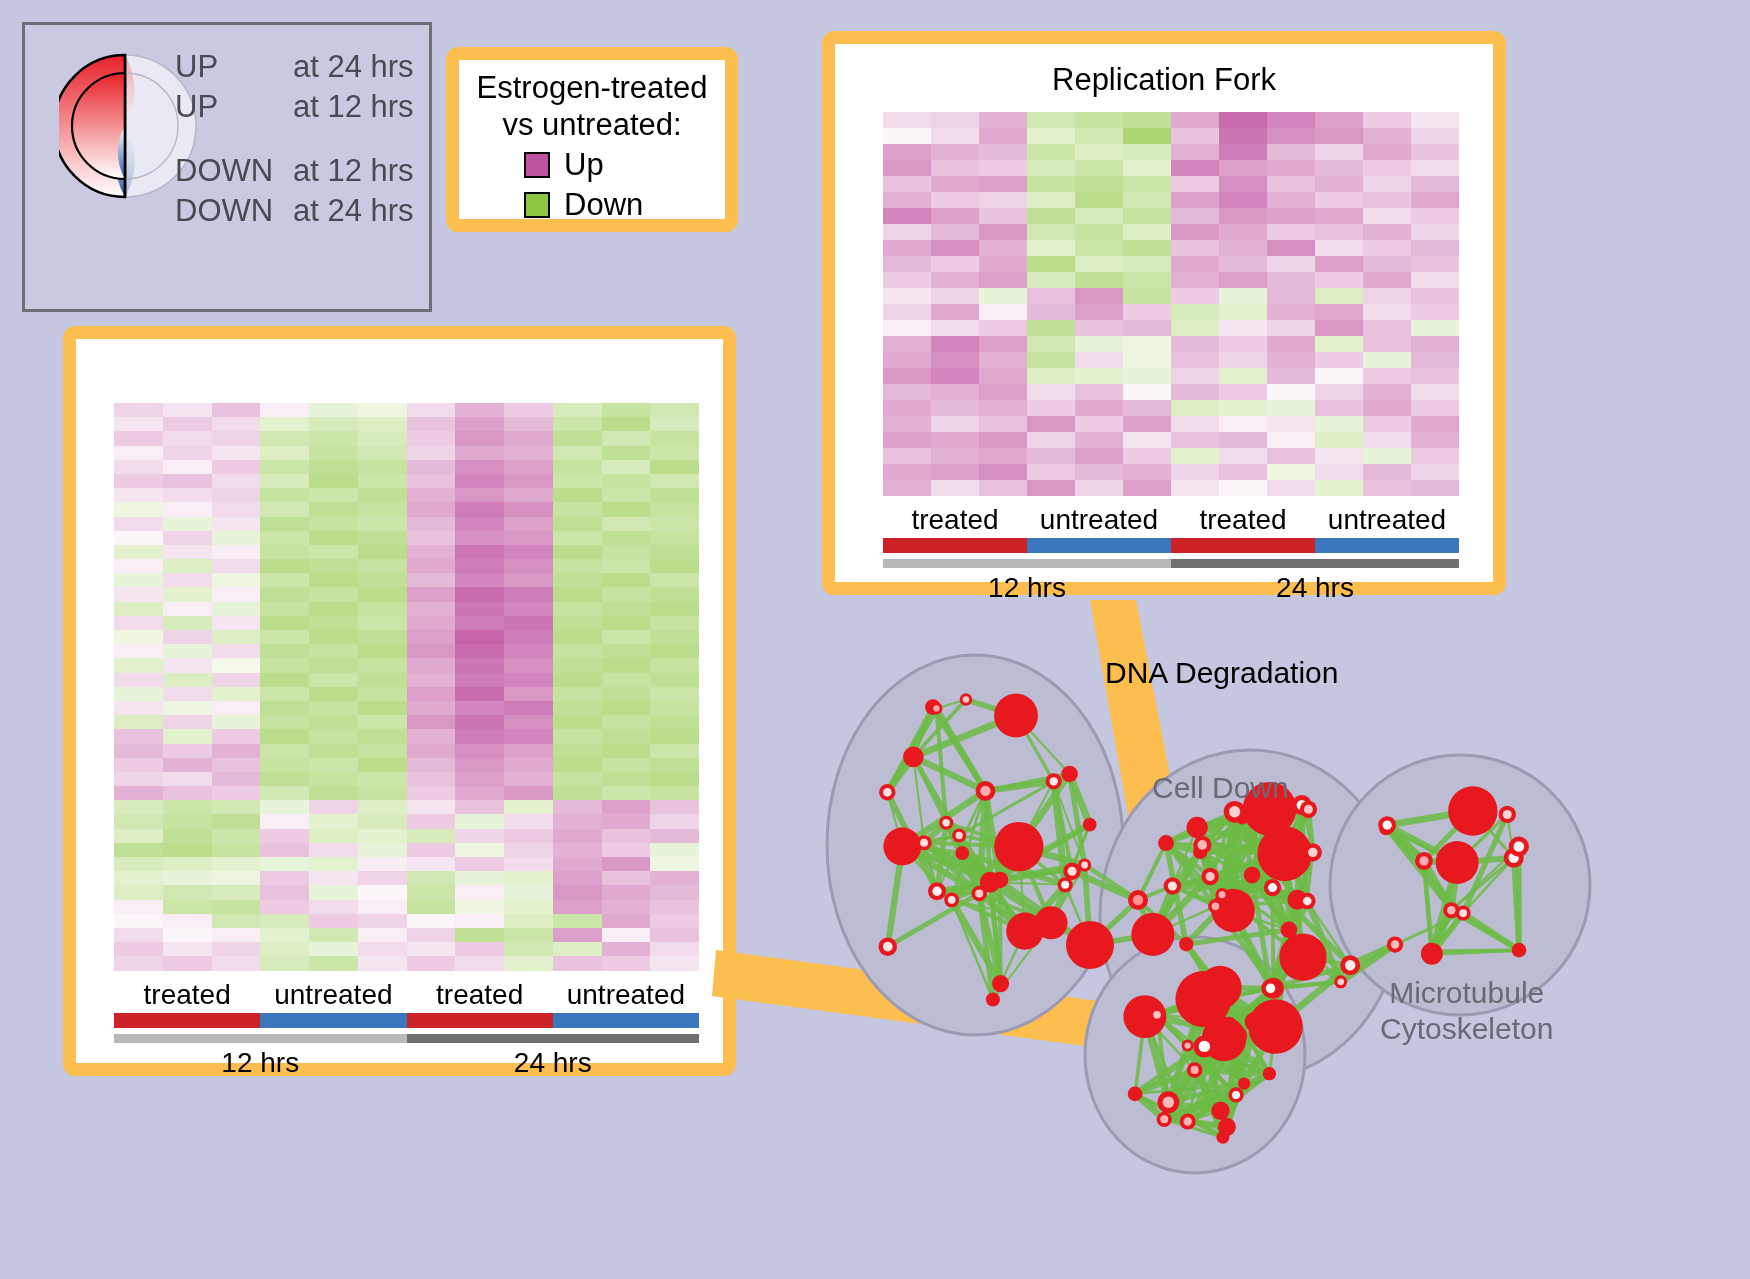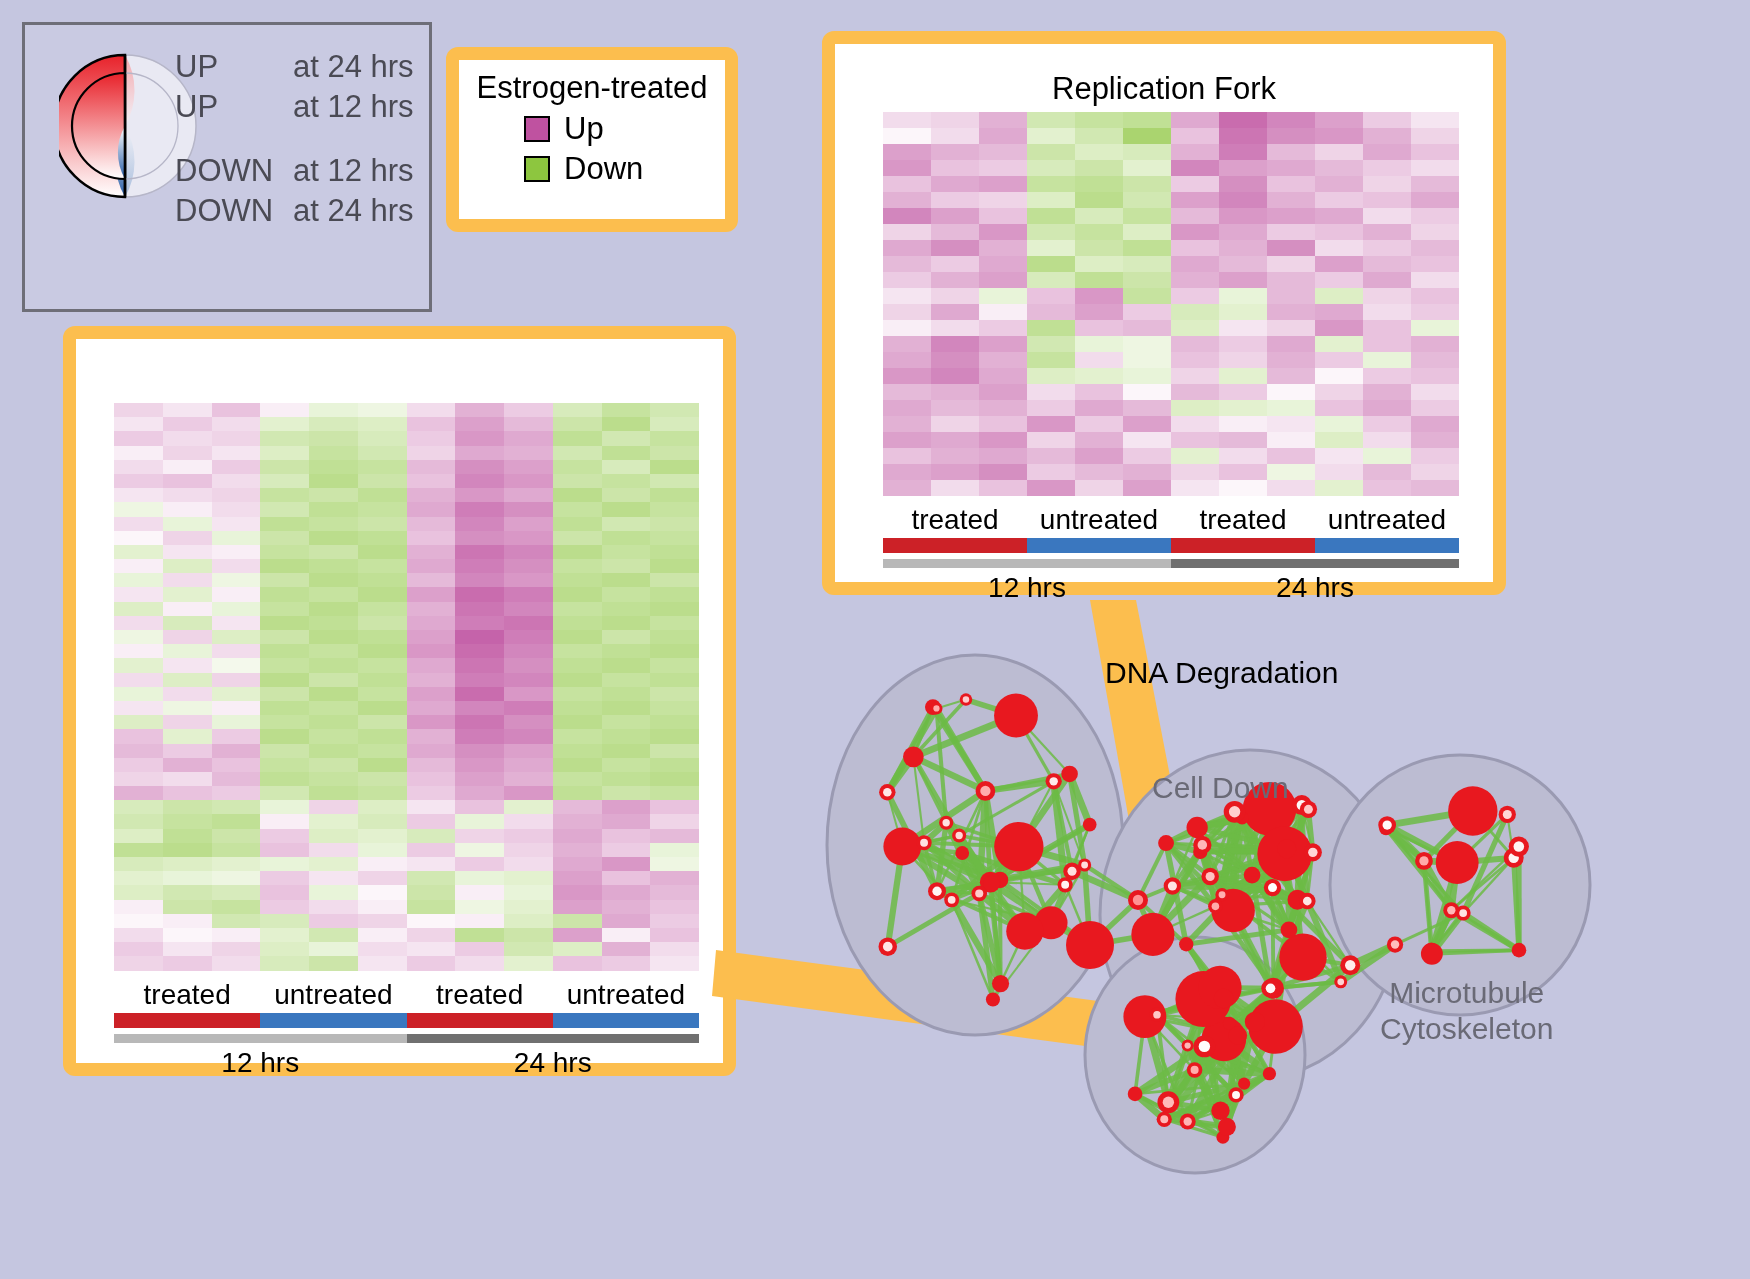--- a/index.html
+++ b/index.html
@@ -135,33 +135,34 @@
       <div class="wl-row">
         <span class="wl-key">DOWN</span>
         <span class="wl-val">at 24 hrs</span>
       </div>
     </div>
   </div>
 
   <div class="card" id="updown-card">
     <div class="card-title">
       <div>Estrogen-treated</div>
+      <div>vs untreated:</div>
     </div>
     <div class="swatch-row">
       <span class="swatch" id="sw-up" style="background: rgb(191, 82, 160);"></span>
       <span class="swatch-label">Up</span>
     </div>
     <div class="swatch-row">
       <span class="swatch" id="sw-down" style="background: rgb(141, 198, 63);"></span>
       <span class="swatch-label">Down</span>
     </div>
   </div>
 
   <div class="card" id="repfork-card">
-    <div class="card-title" style="padding-top:27px;">Replication Fork</div>
+    <div class="card-title" style="padding-top:18px;">Replication Fork</div>
     <div class="panel-inner" style="left:48px; right:34px; top:68px;">
       <div class="heatmap" id="hm-rep" style="grid-template-columns: repeat(12, 1fr); grid-auto-rows: 16px;">
           <div class="hm-cell" style="background: rgb(242, 220, 236);"></div>
           <div class="hm-cell" style="background: rgb(239, 212, 231);"></div>
           <div class="hm-cell" style="background: rgb(226, 177, 212);"></div>
           <div class="hm-cell" style="background: rgb(209, 232, 178);"></div>
           <div class="hm-cell" style="background: rgb(198, 227, 159);"></div>
           <div class="hm-cell" style="background: rgb(192, 224, 149);"></div>
           <div class="hm-cell" style="background: rgb(223, 169, 208);"></div>
           <div class="hm-cell" style="background: rgb(201, 108, 174);"></div>

